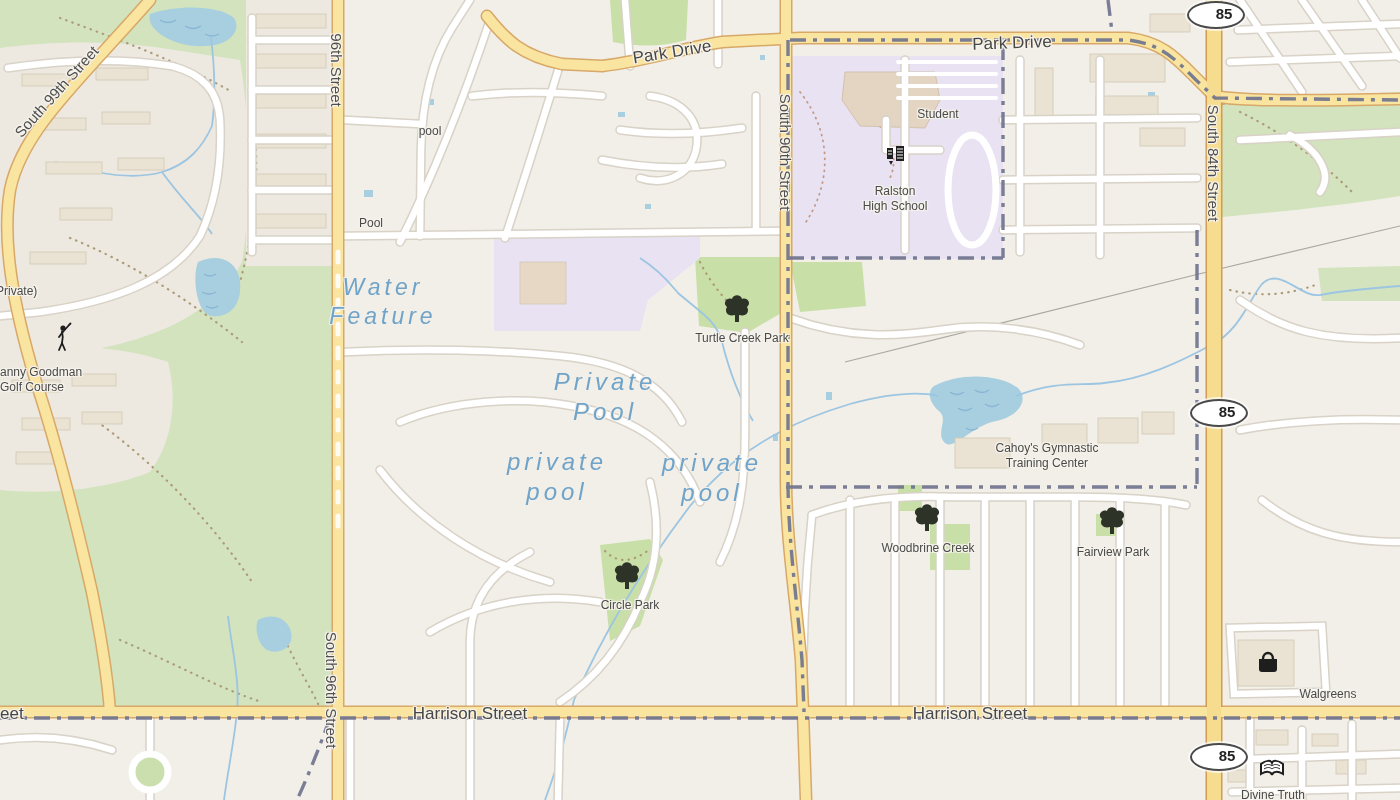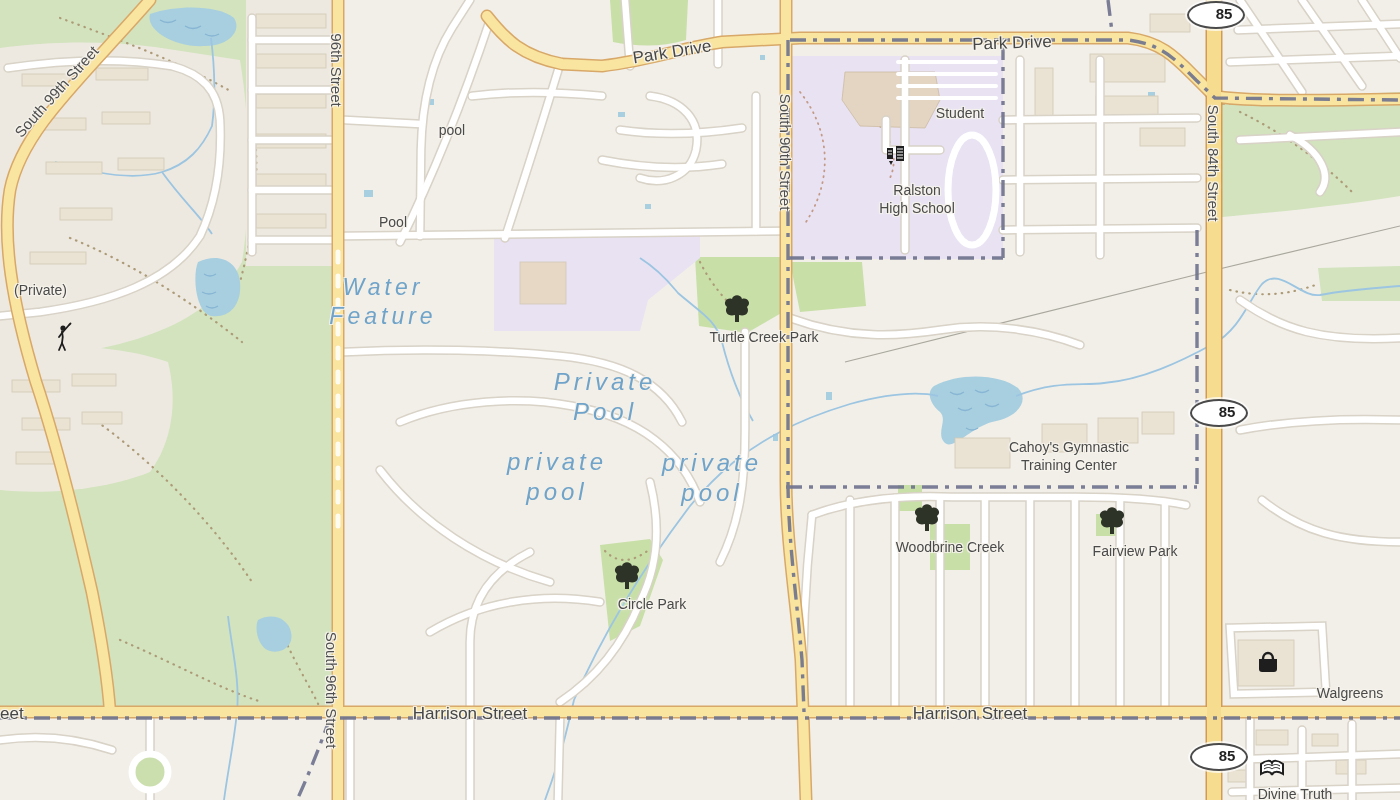--- a/index.html
+++ b/index.html
@@ -16,21 +16,21 @@
     text-shadow:-1px -1px 0 #F6F3EC,1px -1px 0 #F6F3EC,-1px 1px 0 #F6F3EC,1px 1px 0 #F6F3EC,0 0 4px #F6F3EC;
     pointer-events:none;
   }
   .street{font-size:15px;color:#4F4F4F;}
   .street-big{font-size:17px;color:#474747;}
   .water-lbl{
     font-style:italic;color:#6FA3C9;font-size:23px;letter-spacing:4px;
     text-shadow:-1px -1px 0 #F2EFE8,1px -1px 0 #F2EFE8,-1px 1px 0 #F2EFE8,1px 1px 0 #F2EFE8;
   }
   .water-lbl.small{font-size:24px;}
-  .poi{font-size:14px;margin-left:22px;}
+  .poi{font-size:12px;}
   .left-cut{transform:translate(0,-50%);text-align:left;}
   .shield{
     position:absolute;transform:translate(-50%,-50%);
     width:38px;height:24px;line-height:22px;text-align:center;
     background:#fff;border:2px solid #4a4a4a;border-radius:50%;
     font-size:15px;font-weight:bold;color:#222;
     box-shadow:0 0 0 2px rgba(255,255,255,.7);
     padding-left:16px;
   }
 </style>
@@ -345,17 +345,19 @@
   <div class="lbl poi" style="left:895px;top:199px;">Ralston
 High School</div>
   <div class="lbl poi" style="left:1047px;top:456px;">Cahoy's Gymnastic
 Training Center</div>
   <div class="lbl poi" style="left:928px;top:548px;">Woodbrine Creek</div>
   <div class="lbl poi" style="left:1113px;top:552px;">Fairview Park</div>
   <div class="lbl poi" style="left:630px;top:605px;">Circle Park</div>
   <div class="lbl poi" style="left:1328px;top:694px;">Walgreens</div>
   <div class="lbl poi" style="left:1273px;top:795px;">Divine Truth</div>
   <div class="lbl poi left-cut" style="left:-8px;top:291px;">(Private)</div>
+  <div class="lbl poi left-cut" style="left:0px;top:380px;">anny Goodman
+Golf Course</div>
 
   <div class="shield" style="left:1216px;top:15px;">85</div>
   <div class="shield" style="left:1219px;top:413px;">85</div>
   <div class="shield" style="left:1219px;top:757px;">85</div>
 </div>
 
 </body></html>

